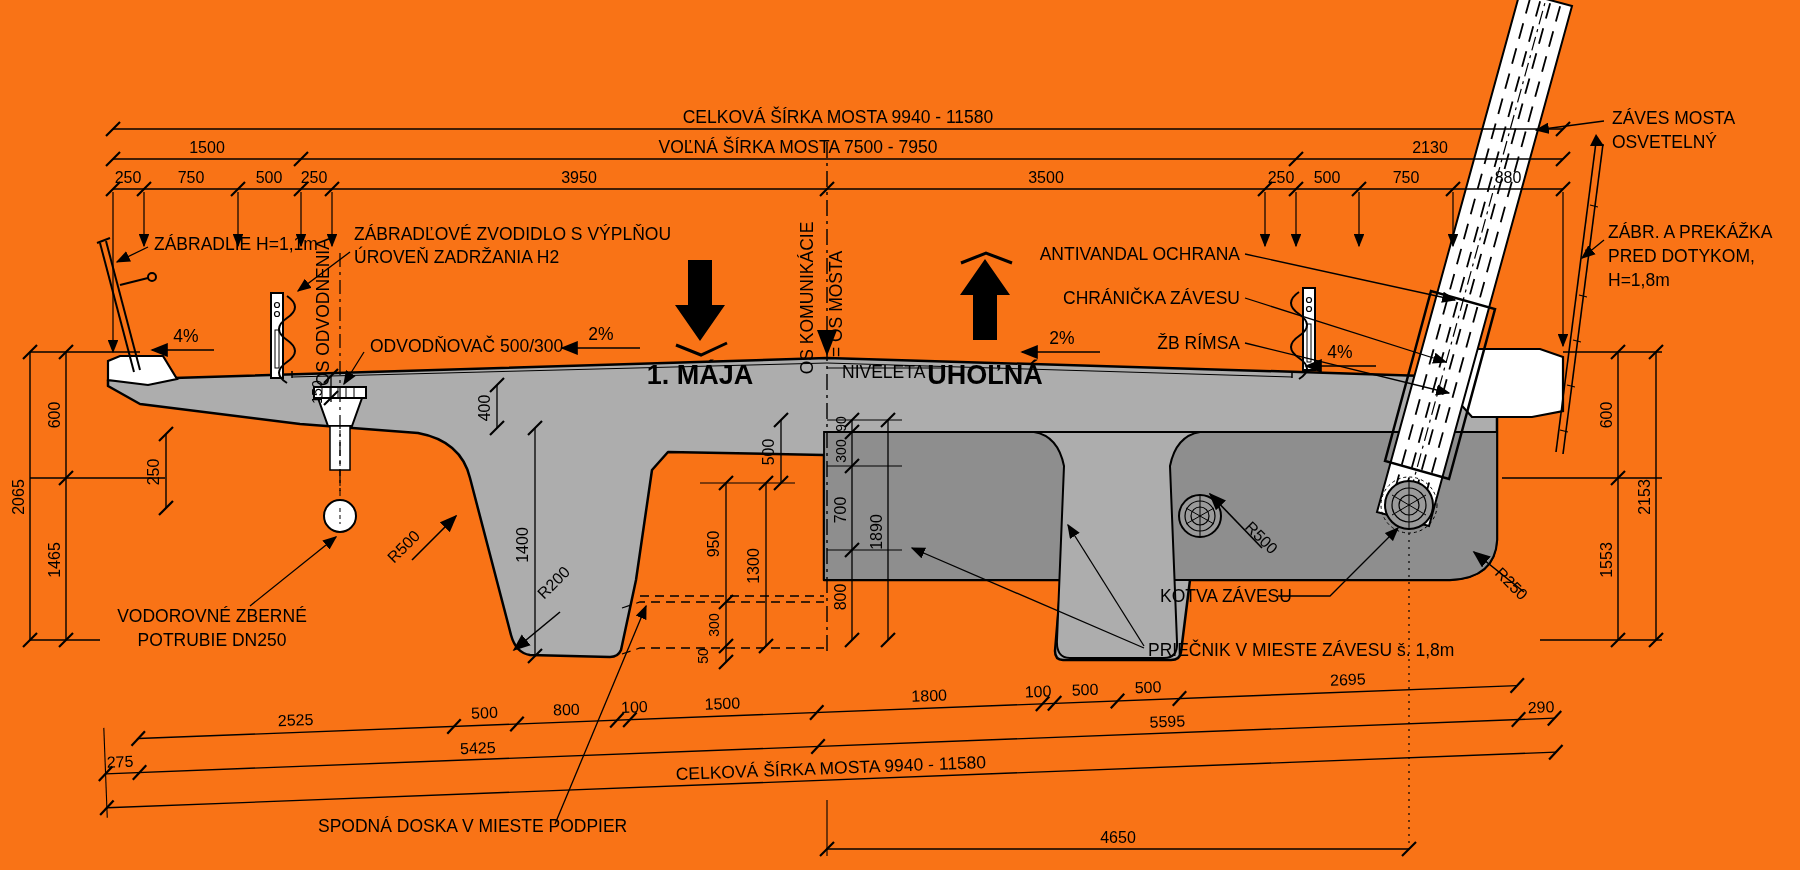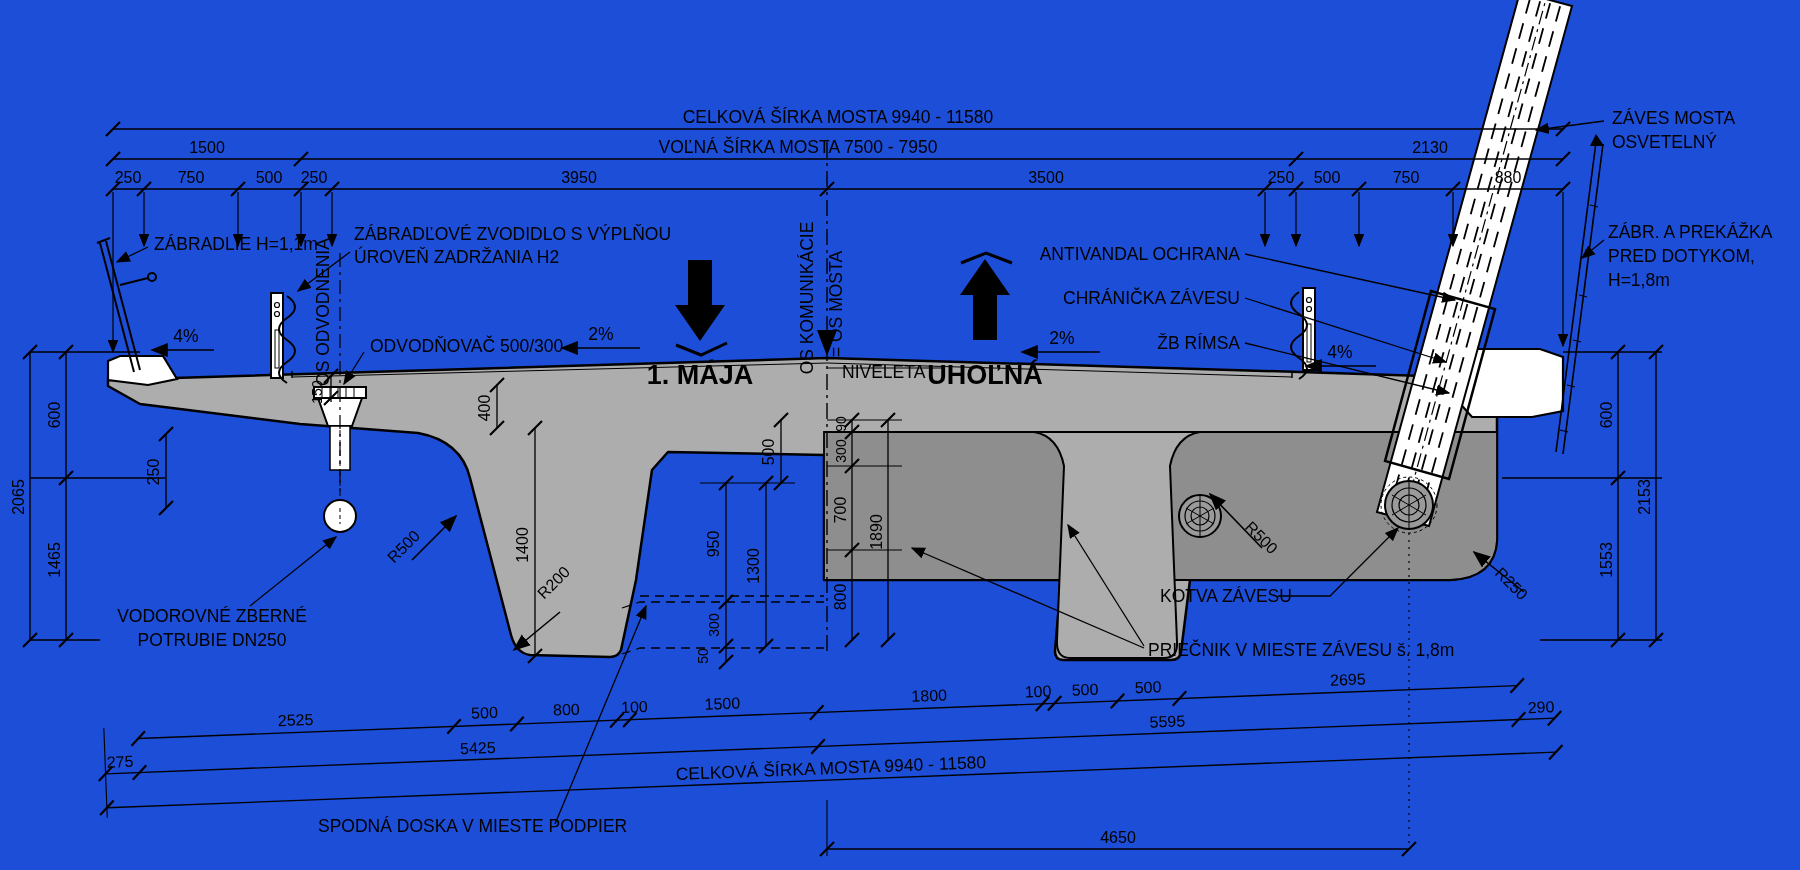--- a/index.html
+++ b/index.html
@@ -1,16 +1,16 @@
 <!DOCTYPE html>
 <html><head>
 <meta charset="utf-8">
 <style>
   html,body{margin:0;padding:0;background:#ffffff;}
-  .stage{width:1800px;height:870px;position:relative;background:#1d4ed8;overflow:hidden;}
+  .stage{width:1800px;height:870px;position:relative;background:#f97316;overflow:hidden;}
   svg{display:block;}
   text{font-family:"Liberation Sans","DejaVu Sans",sans-serif;fill:#000;}
   .dim{font-size:16px;}
   .dims{font-size:14px;}
   .lbl{font-size:17.5px;}
   .big{font-size:27px;font-weight:bold;}
   .mid{text-anchor:middle;}
   .end{text-anchor:end;}
 </style>
 </head>

